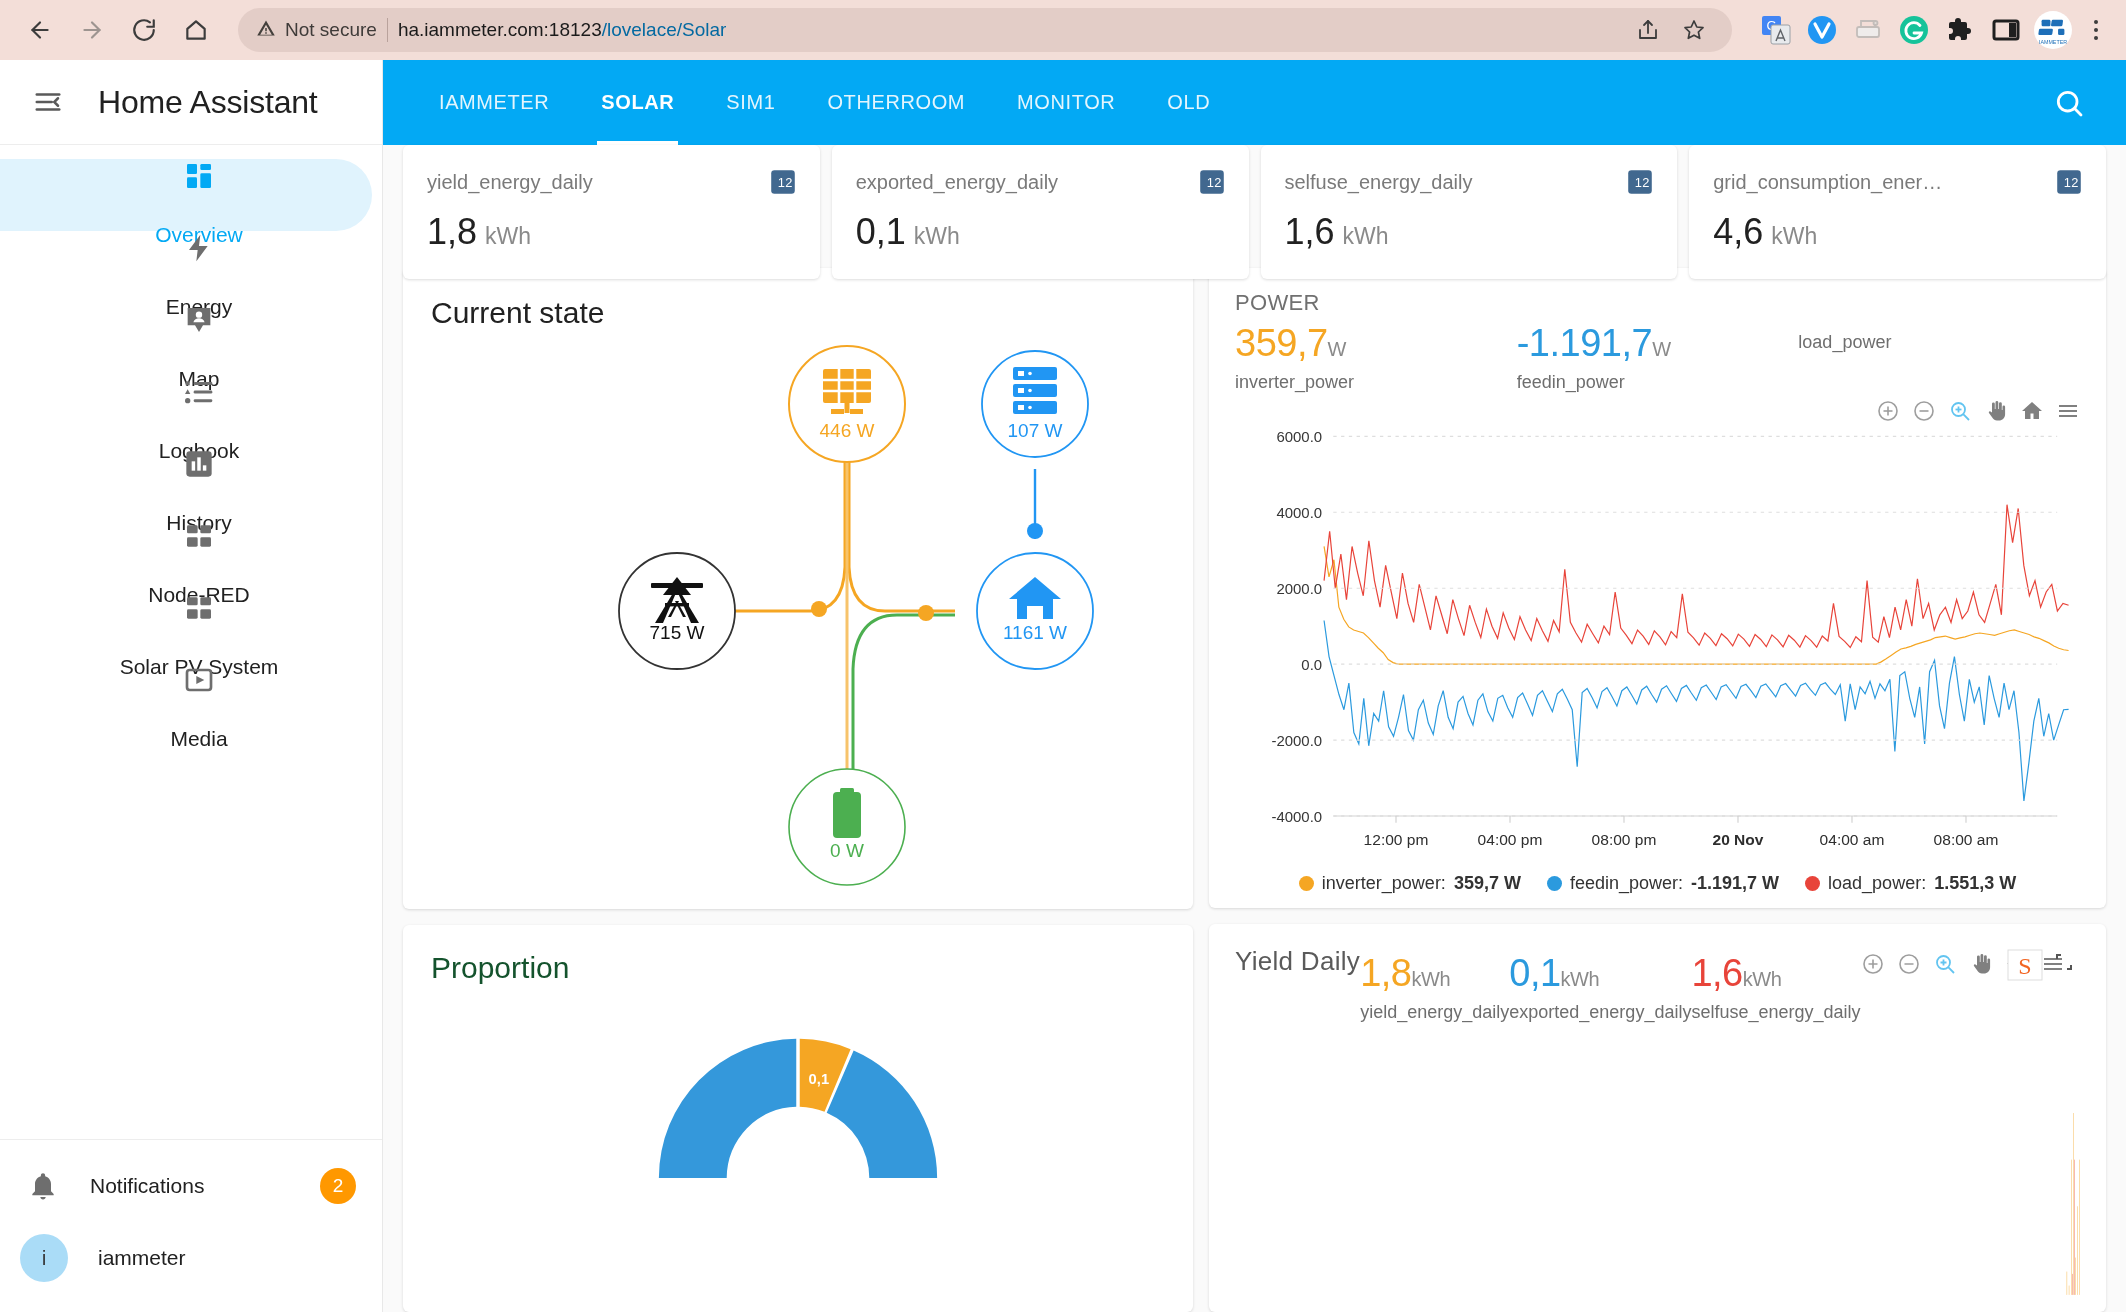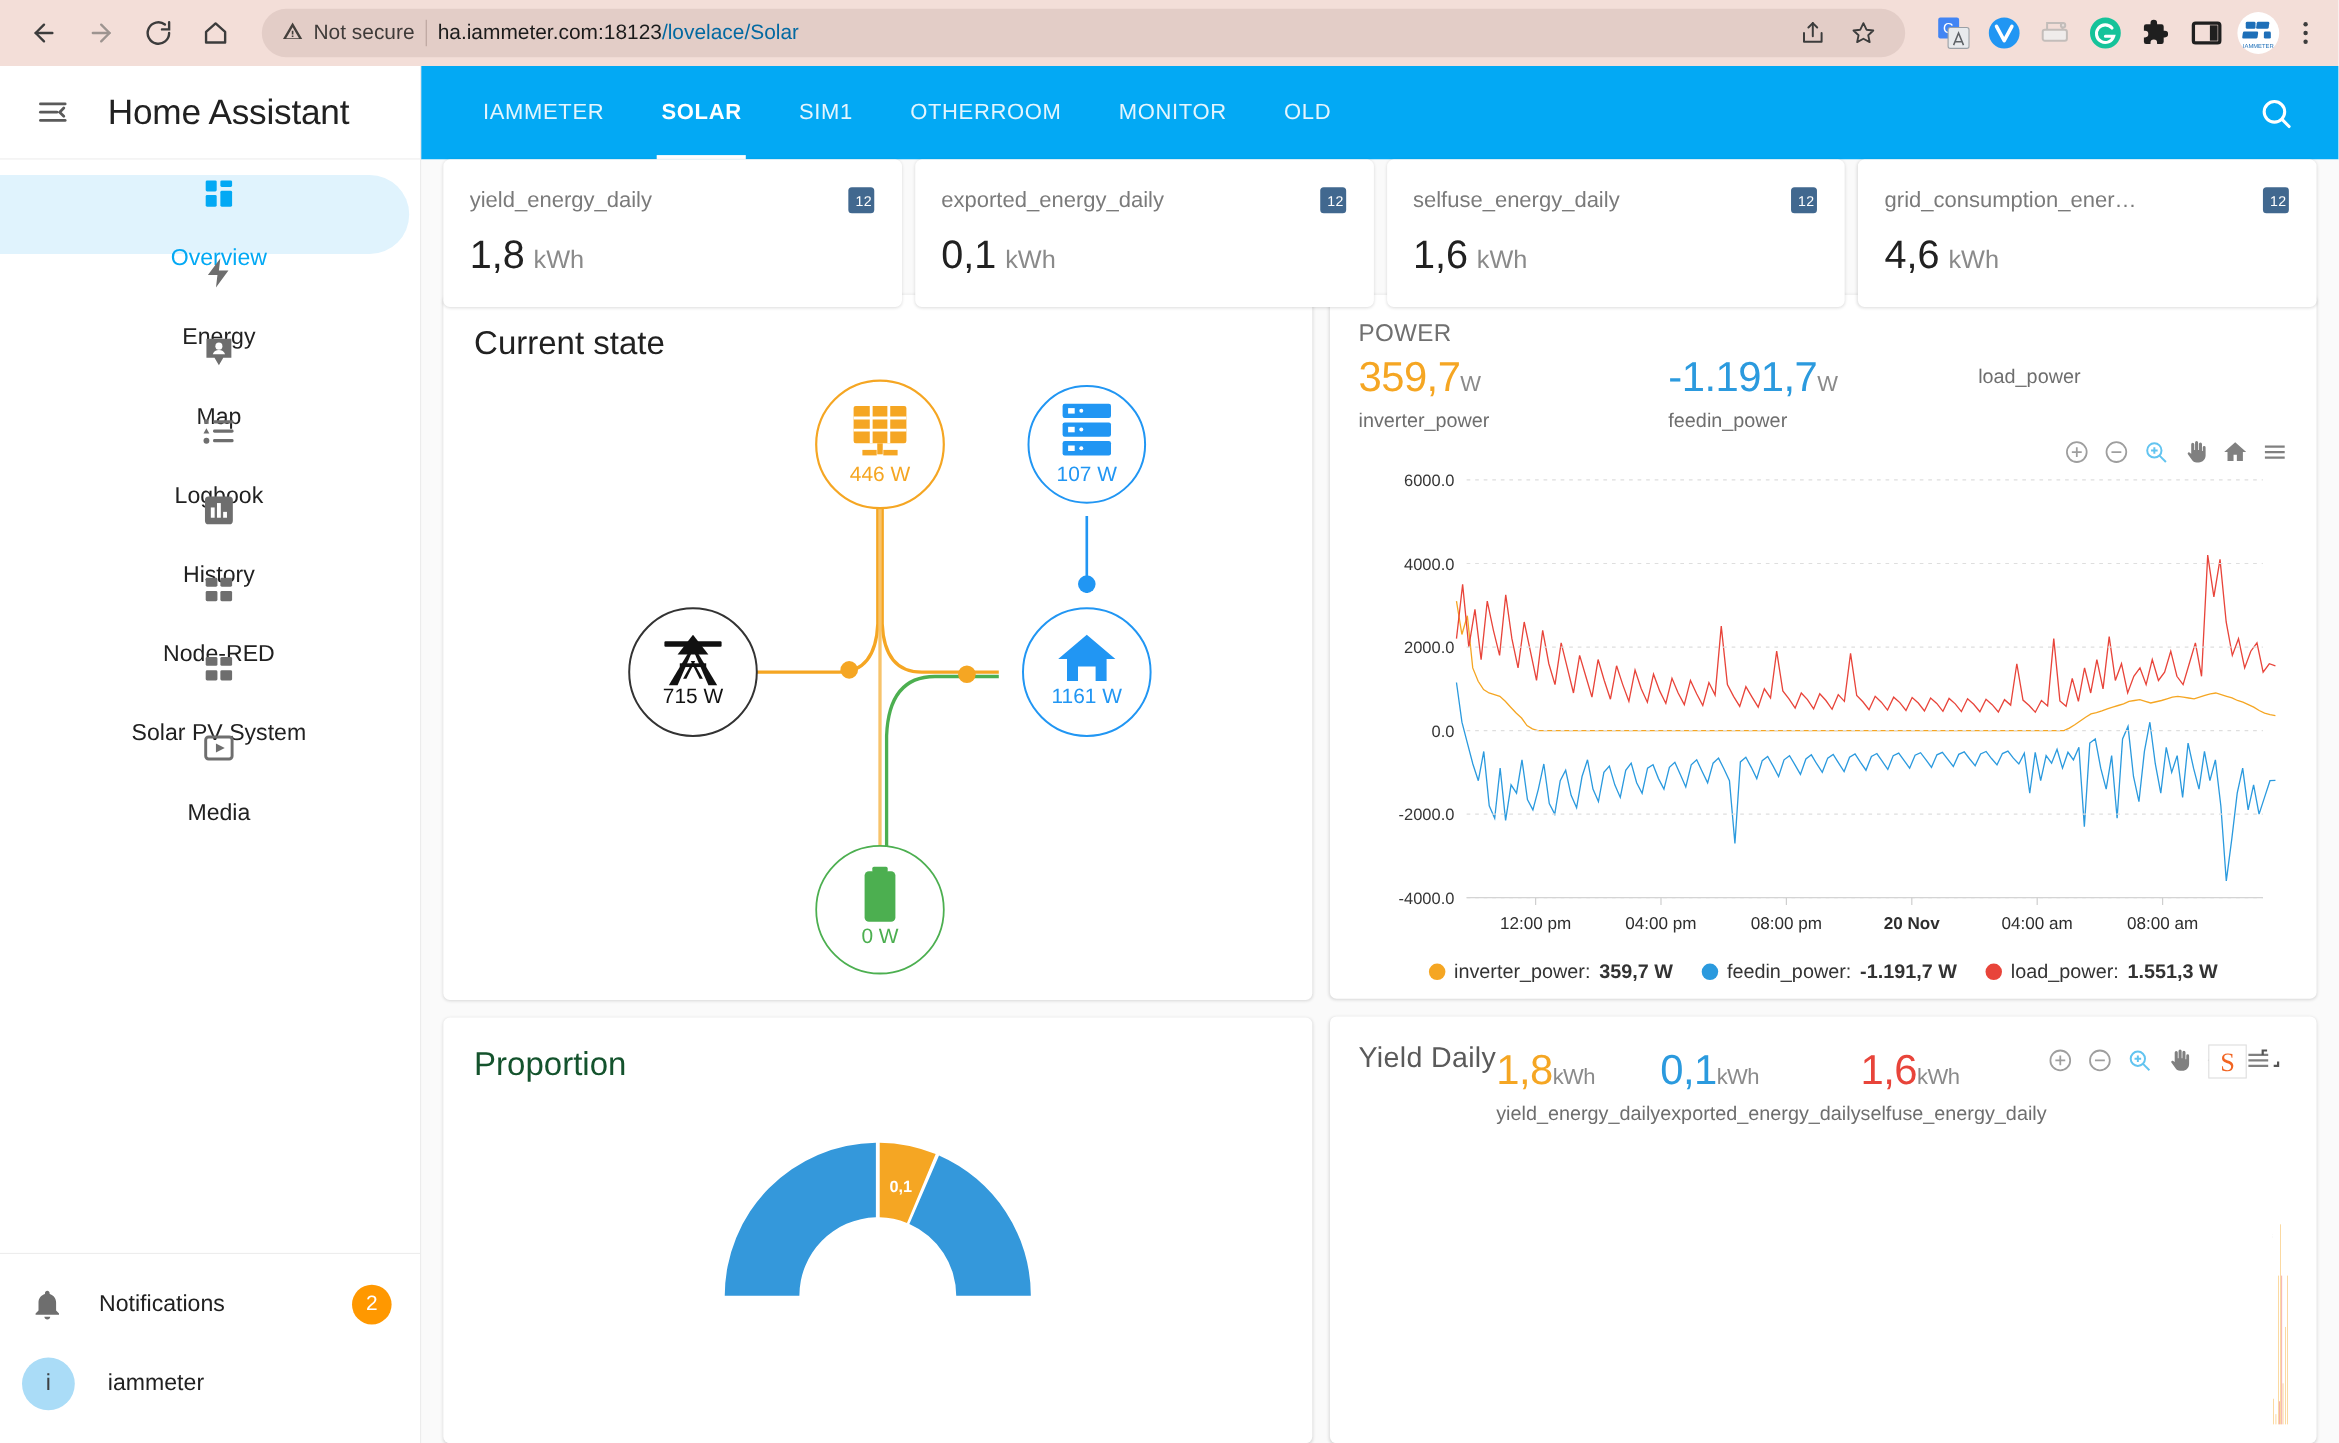--- a/index.html
+++ b/index.html
@@ -139,21 +139,21 @@
     width: 26px; height: 30px; flex-shrink: 0;
     display: flex; align-items: center; justify-content: center;
   }
   .stat-val { margin-top: 14px; display: flex; align-items: baseline; gap: 8px; }
   .stat-val .v { font-size: 36px; color: #212121; }
   .stat-val .u { font-size: 23px; color: #8a8a8a; }
 
   
   .cs-card { padding: 28px 28px 8px; }
   .cs-title { font-size: 30px; color: #212121; margin-bottom: 6px; }
-  .flow-wrap { height: 565px; display: flex; align-items: center; justify-content: center; }
+  .flow-wrap { height: 565px; display: flex; align-items: center; justify-content: flex-end; }
 
   
   .prop-card { padding: 26px 28px 0; flex: 1; overflow: hidden; }
   .prop-title { font-size: 30px; color: #14532d; margin-bottom: 6px; }
   .donut-wrap { display: flex; justify-content: center; }
 
   
   .chart-card { padding: 22px 26px 10px; }
   .chart-card.power { height: 640px; display: flex; flex-direction: column; }
   .chart-card.yield { flex: 1; display: flex; flex-direction: row; overflow: hidden; }

